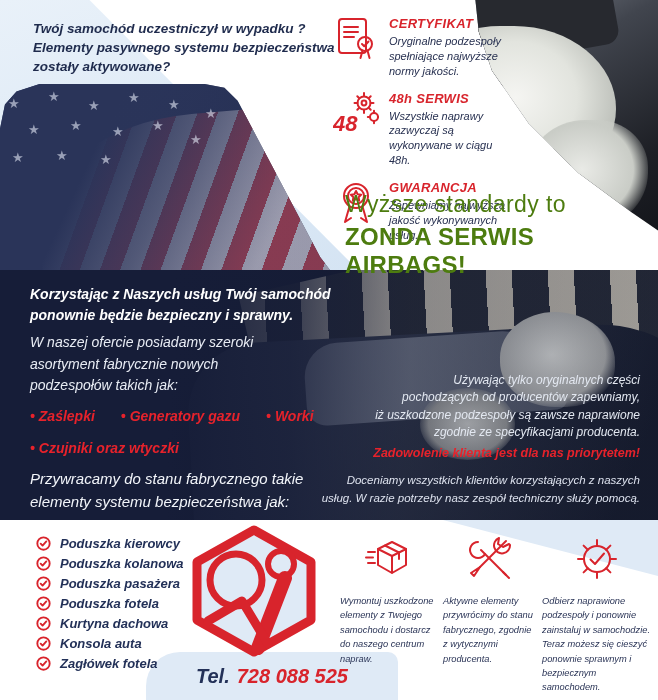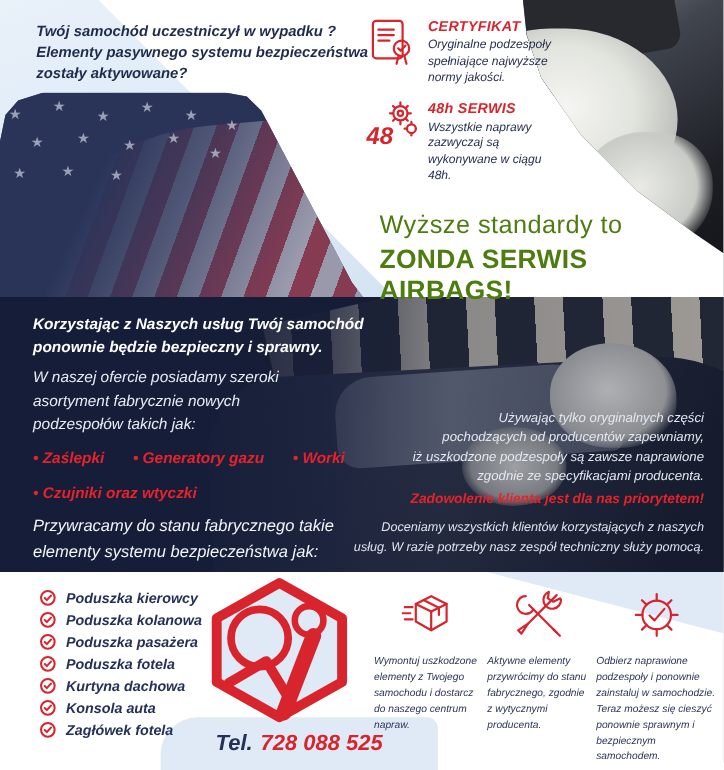--- a/index.html
+++ b/index.html
@@ -187,20 +187,34 @@
           <path class="red-stroke" d="M41 19.8 V21.6 M41 30.4 V32.2 M34.8 26 H36.6 M45.4 26 H45.9" stroke-width="2"></path>
           <text class="badge48" x="0" y="40">48</text>
         </svg>
       </div>
       <div>
         <div class="f-title">48h SERWIS</div>
         <div class="f-text">Wszystkie naprawy zazwyczaj są wykonywane w ciągu 48h.</div>
       </div>
     </div>
 
+    <div class="feature">
+      <div class="f-icon">
+        <svg width="42" height="48" viewBox="0 0 42 48">
+          <circle class="red-stroke" cx="21" cy="16" r="12"></circle>
+          <circle class="red-stroke" cx="21" cy="16" r="8" stroke-width="1.6"></circle>
+          <path class="red-stroke" d="M21 11 l1.6 3.2 3.5 .5 -2.5 2.5 .6 3.5 -3.2 -1.7 -3.2 1.7 .6 -3.5 -2.5 -2.5 3.5 -.5 Z" stroke-width="1.6"></path>
+          <path class="red-stroke" d="M14.5 26.5 L10 42 l6 -4 M27.5 26.5 L32 42 l-6 -4"></path>
+        </svg>
+      </div>
+      <div>
+        <div class="f-title">GWARANCJA</div>
+        <div class="f-text">Zapewniamy najwyższą jakość wykonywanych usług.</div>
+      </div>
+    </div>
 
   </div>
 
   <div class="standards">
     <div class="std1">Wyższe standardy to</div>
     <div class="std2">ZONDA SERWIS AIRBAGS!</div>
   </div>
 
   <div class="dark-section">
     <div class="crosswalk"></div>

